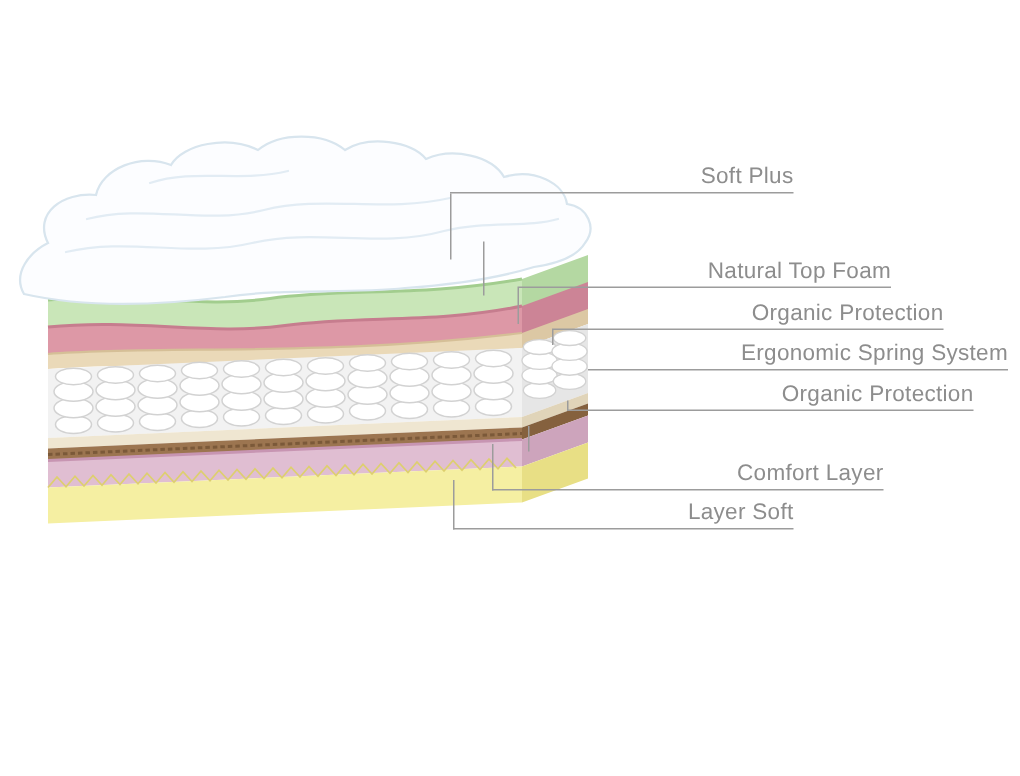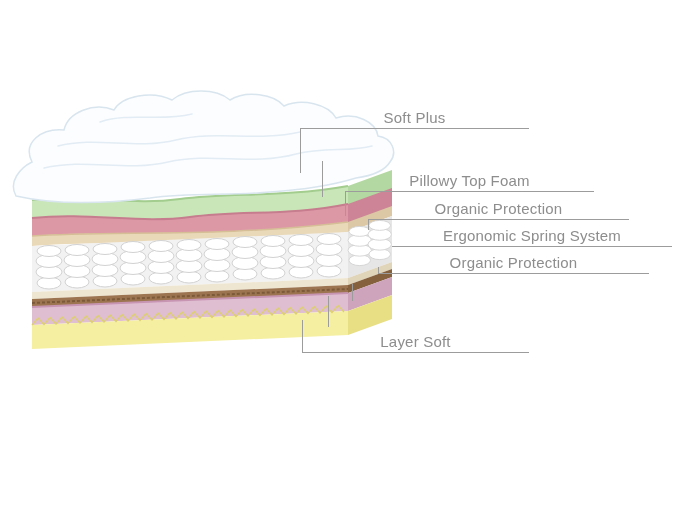--- a/index.html
+++ b/index.html
@@ -3,21 +3,21 @@
 <meta charset="utf-8">
 <style>
   html,body{margin:0;padding:0;background:#ffffff;}
   #stage{
     position:relative;width:680px;height:517px;background:#ffffff;overflow:hidden;
     font-family:"Liberation Sans","DejaVu Sans",sans-serif;
   }
   #mattress-svg{position:absolute;left:0;top:0;}
   .callout{
     position:absolute;height:21px;box-sizing:border-box;
-    border-bottom:1px solid #9c9c9c;text-align:center;
+    border-bottom:1px solid #9c9c9c;text-align:right;
   }
   .callout-text{
     font-size:15px;line-height:19px;color:#8d8d8d;letter-spacing:.2px;white-space:nowrap;
   }
   .leader{position:absolute;width:1px;background:#9c9c9c;}
 </style>
 </head>
 <body>
 
 <div id="stage">
@@ -88,28 +88,31 @@
   <div class="leader" style="left:368px;top:220px;height:10px"></div>
   <div class="leader" style="left:378px;top:267px;height:7px"></div>
   <div class="leader" style="left:352px;top:284px;height:17px"></div>
   <div class="leader" style="left:328px;top:296px;height:31px"></div>
   <div class="leader" style="left:302px;top:320px;height:33px"></div>
 
   <div class="callout" style="left:300px;top:108px;width:229px">
     <span class="callout-text">Soft Plus</span>
   </div>
   <div class="callout" style="left:345px;top:171px;width:249px">
-    <span class="callout-text">Pillowy Top Foam</span>
+    <span class="callout-text">Natural Top Foam</span>
   </div>
   <div class="callout" style="left:368px;top:199px;width:261px">
     <span class="callout-text">Organic Protection</span>
   </div>
   <div class="callout" style="left:392px;top:226px;width:280px">
     <span class="callout-text">Ergonomic Spring System</span>
   </div>
   <div class="callout" style="left:378px;top:253px;width:271px">
     <span class="callout-text">Organic Protection</span>
   </div>
+  <div class="callout" style="left:328px;top:306px;width:261px">
+    <span class="callout-text">Comfort Layer</span>
+  </div>
   <div class="callout" style="left:302px;top:332px;width:227px">
     <span class="callout-text">Layer Soft</span>
   </div>
 
 </div>
 
 </body></html>

